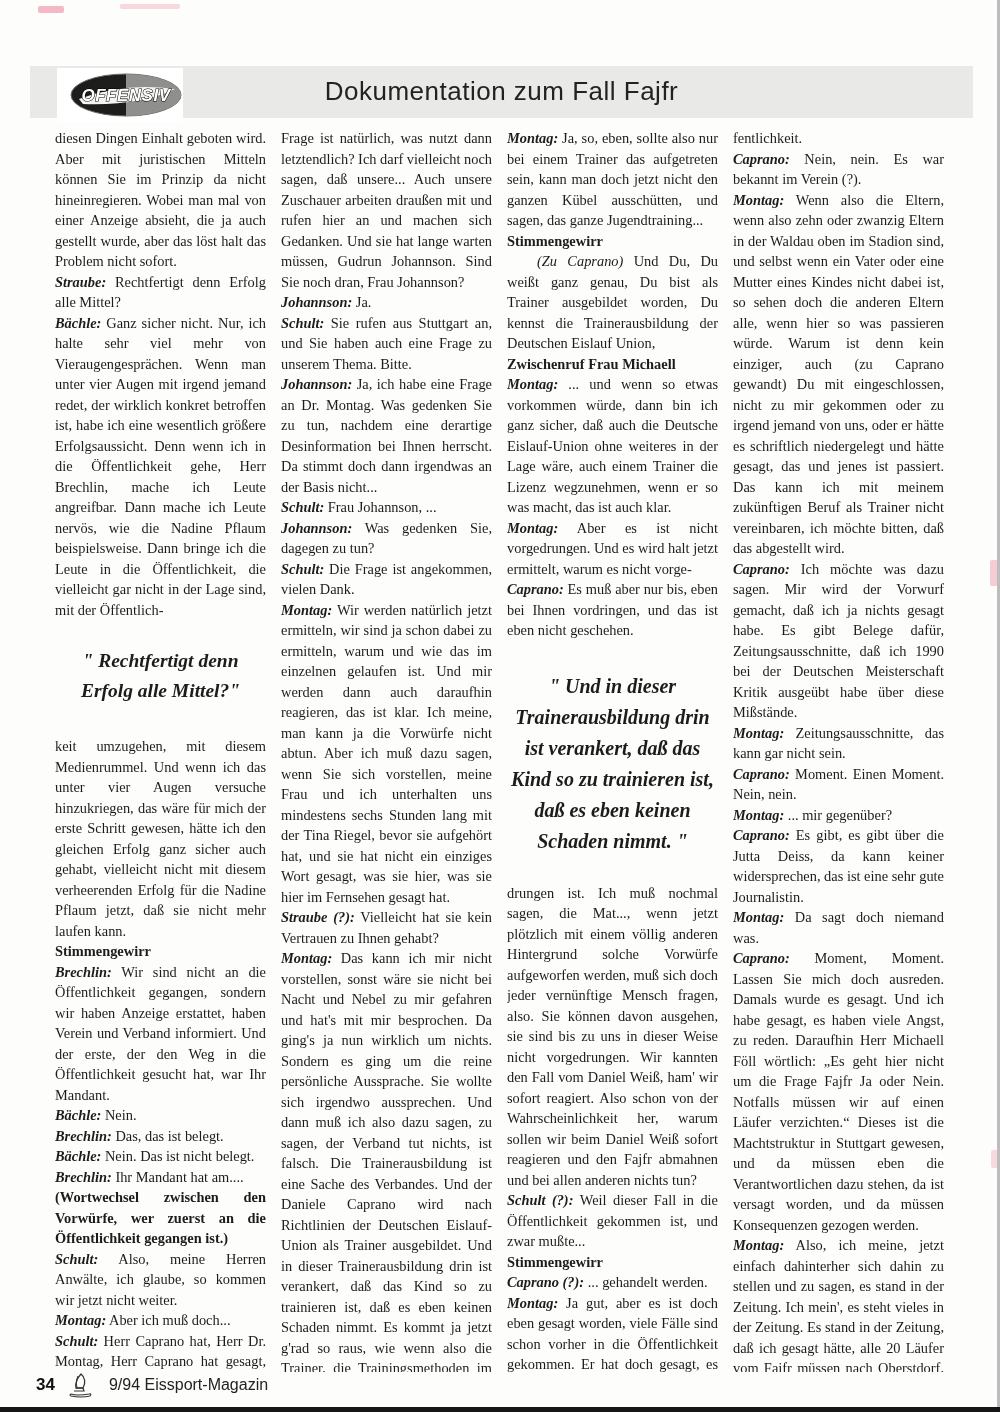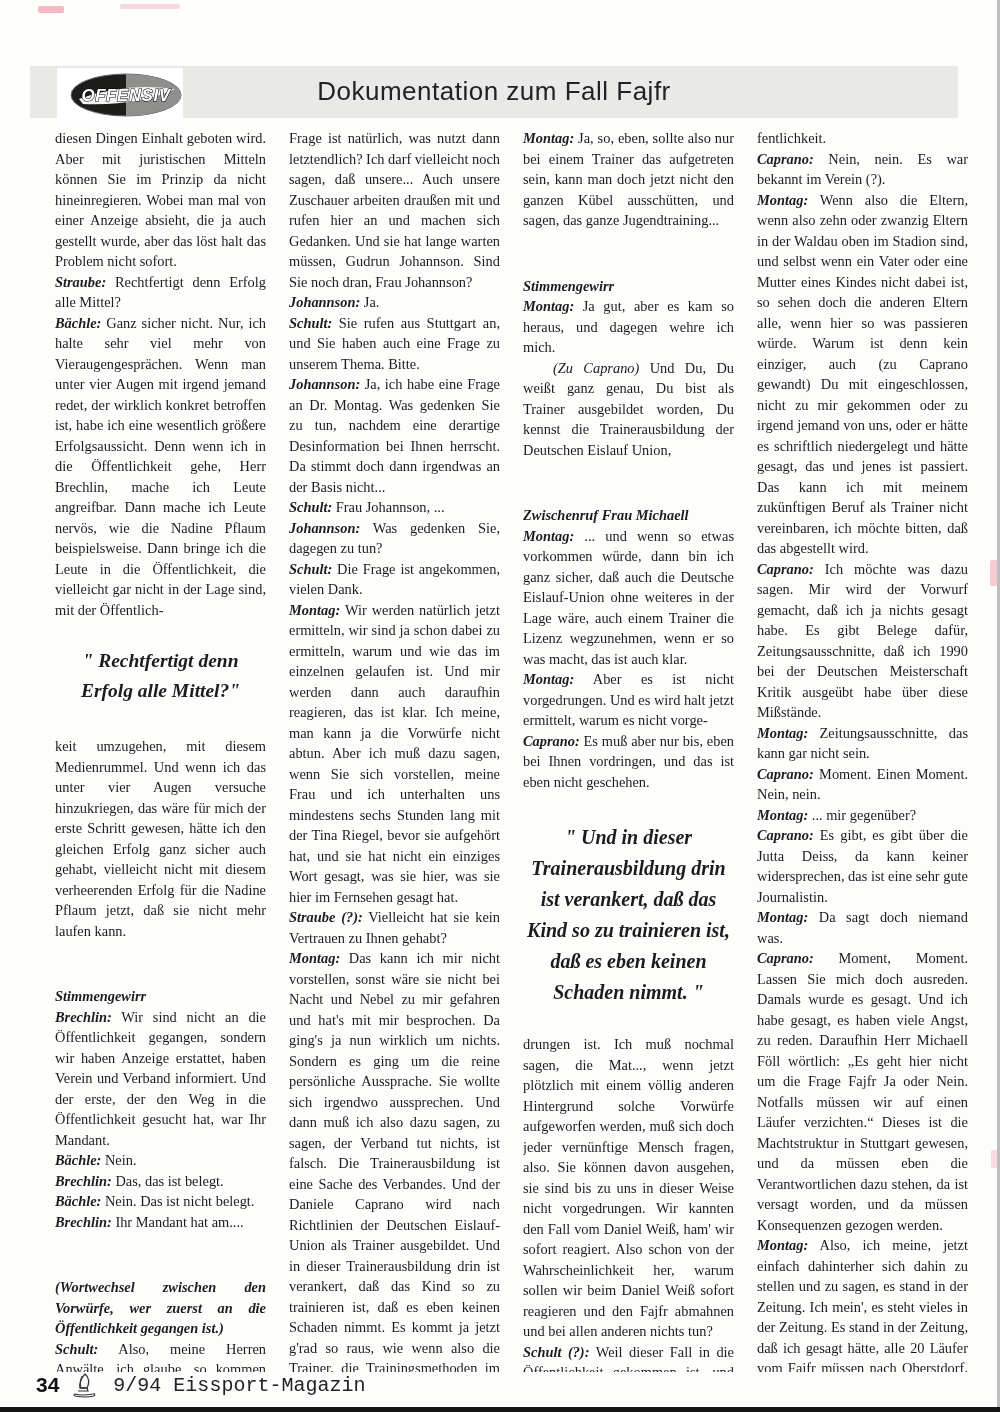--- a/index.html
+++ b/index.html
@@ -18,66 +18,67 @@
   .artifact.a2{left:120px;top:4px;width:60px;height:5px;background:#f6cdd4;opacity:.8;}
   .artifact.a3{left:990px;top:560px;width:8px;height:26px;background:#f2b6c2;opacity:.7;}
   .artifact.a4{left:991px;top:1150px;width:7px;height:18px;background:#f4c3cd;opacity:.6;}
   .bottom-edge{position:absolute;left:0;bottom:0;width:100%;height:5px;background:#161616;}
   .right-edge{position:absolute;right:0;top:0;width:3px;height:100%;background:#bdbdbd;}
 
   
   .header-band{
     position:absolute;left:30px;top:66px;width:928px;height:52px;
     background:#e9e9e8;
+    padding-left:15px;
   }
   .header-title{
     position:absolute;left:0;right:0;top:10px;
     text-align:center;
     font-family:"Liberation Sans","DejaVu Sans",sans-serif;
     font-size:26px;font-weight:400;color:#222;
     letter-spacing:.5px;
   }
   .logo-box{
     position:absolute;left:57px;top:68px;width:126px;height:54px;
     background:#fff;display:flex;align-items:center;justify-content:flex-end;
   }
   .logo-svg{display:block;}
 
   
   .columns{
     position:absolute;left:55px;top:128px;width:888px;height:1244px;
-    display:flex;gap:23px;
+    display:flex;gap:15px;
   }
   .col{width:211px;flex:0 0 211px;overflow:hidden;}
   .para{
     margin:0;
     font-size:14.4px;line-height:20.5px;
     text-align:justify;
     hyphens:auto;-webkit-hyphens:auto;
   }
   .speaker{font-weight:bold;font-style:italic;}
   .ilead{font-style:italic;margin-left:30px;}
-  .type-stage{font-weight:bold;font-style:italic;margin-top:45px;}
+  .type-stage{font-weight:bold;}
   .type-pullquote{
     font-weight:bold;font-style:italic;
     font-size:19.5px;line-height:30px;
     text-align:center;
     margin:26px 0 30px 0;
     hyphens:none;-webkit-hyphens:none;
   }
   .col3 .type-pullquote{margin:30px 0 26px 0;font-size:20px;line-height:31px;}
 
   
   .footer{
     position:absolute;left:36px;bottom:14px;
     display:flex;align-items:center;gap:8px;
     font-family:"Liberation Sans","DejaVu Sans",sans-serif;
   }
-  .page-num{font-size:21px;font-weight:bold;color:#111;}
-  .issue{font-size:20px;color:#222;font-family:Liberation Mono, monospace;}
+  .page-num{font-size:17px;font-weight:bold;color:#111;}
+  .issue{font-size:16px;color:#222;}
   .skate{margin:0 4px;}
 </style>
 </head>
 <body>
 
 <div class="page">
 
   <div class="artifact a1"></div>
   <div class="artifact a2"></div>
   <div class="artifact a3"></div>
@@ -122,21 +123,20 @@
         <p class="para type-speech"><span class="speaker">Schult:</span> Frau Johannson, ...</p>
         <p class="para type-speech"><span class="speaker">Johannson:</span> Was gedenken Sie, dagegen zu tun?</p>
         <p class="para type-speech"><span class="speaker">Schult:</span> Die Frage ist angekommen, vielen Dank.</p>
         <p class="para type-speech"><span class="speaker">Montag:</span> Wir werden natürlich jetzt ermitteln, wir sind ja schon dabei zu ermitteln, warum und wie das im einzelnen gelaufen ist. Und mir werden dann auch daraufhin reagieren, das ist klar. Ich meine, man kann ja die Vorwürfe nicht abtun. Aber ich muß dazu sagen, wenn Sie sich vorstellen, meine Frau und ich unterhalten uns mindestens sechs Stunden lang mit der Tina Riegel, bevor sie aufgehört hat, und sie hat nicht ein einziges Wort gesagt, was sie hier, was sie hier im Fernsehen gesagt hat.</p>
         <p class="para type-speech"><span class="speaker">Straube (?):</span> Vielleicht hat sie kein Vertrauen zu Ihnen gehabt?</p>
         <p class="para type-speech"><span class="speaker">Montag:</span> Das kann ich mir nicht vorstellen, sonst wäre sie nicht bei Nacht und Nebel zu mir gefahren und hat's mit mir besprochen. Da ging's ja nun wirklich um nichts. Sondern es ging um die reine persönliche Aussprache. Sie wollte sich irgendwo aussprechen. Und dann muß ich also dazu sagen, zu sagen, der Verband tut nichts, ist falsch. Die Trainerausbildung ist eine Sache des Verbandes. Und der Daniele Caprano wird nach Richtlinien der Deutschen Eislauf-Union als Trainer ausgebildet. Und in dieser Trainerausbildung drin ist verankert, daß das Kind so zu trainieren ist, daß es eben keinen Schaden nimmt. Es kommt ja jetzt g'rad so raus, wie wenn also die Trainer, die Trainingsmethoden im Eiskunstlauf so wären. Wenn nun ...</p>
       </div>
       <div class="col col3">
         <p class="para type-speech"><span class="speaker">Montag:</span> Ja, so, eben, sollte also nur bei einem Trainer das aufgetreten sein, kann man doch jetzt nicht den ganzen Kübel ausschütten, und sagen, das ganze Jugendtraining...</p>
         <p class="para type-stage">Stimmengewirr</p>
-        <p class="para type-speech"><span class="speaker">Montag:</span> Ja gut, aber es kam so heraus, und dagegen wehre ich mich.</p>
         <p class="para type-aside"><span class="ilead">(Zu Caprano)</span> Und Du, Du weißt ganz genau, Du bist als Trainer ausgebildet worden, Du kennst die Trainerausbildung der Deutschen Eislauf Union,</p>
         <p class="para type-stage">Zwischenruf Frau Michaell</p>
         <p class="para type-speech"><span class="speaker">Montag:</span> ... und wenn so etwas vorkommen würde, dann bin ich ganz sicher, daß auch die Deutsche Eislauf-Union ohne weiteres in der Lage wäre, auch einem Trainer die Lizenz wegzunehmen, wenn er so was macht, das ist auch klar.</p>
         <p class="para type-speech"><span class="speaker">Montag:</span> Aber es ist nicht vorgedrungen. Und es wird halt jetzt ermittelt, warum es nicht vorge-</p>
         <p class="para type-speech"><span class="speaker">Caprano:</span> Es muß aber nur bis, eben bei Ihnen vordringen, und das ist eben nicht geschehen.</p>
         <p class="para type-pullquote">" Und in dieser Trainerausbildung drin ist verankert, daß das Kind so zu trainieren ist, daß es eben keinen Schaden nimmt. "</p>
         <p class="para type-plain">drungen ist. Ich muß nochmal sagen, die Mat..., wenn jetzt plötzlich mit einem völlig anderen Hintergrund solche Vorwürfe aufgeworfen werden, muß sich doch jeder vernünftige Mensch fragen, also. Sie können davon ausgehen, sie sind bis zu uns in dieser Weise nicht vorgedrungen. Wir kannten den Fall vom Daniel Weiß, ham' wir sofort reagiert. Also schon von der Wahrscheinlichkeit her, warum sollen wir beim Daniel Weiß sofort reagieren und den Fajfr abmahnen und bei allen anderen nichts tun?</p>
         <p class="para type-speech"><span class="speaker">Schult (?):</span> Weil dieser Fall in die Öffentlichkeit gekommen ist, und zwar mußte...</p>
         <p class="para type-stage">Stimmengewirr</p>
         <p class="para type-speech"><span class="speaker">Caprano (?):</span> ... gehandelt werden.</p>

